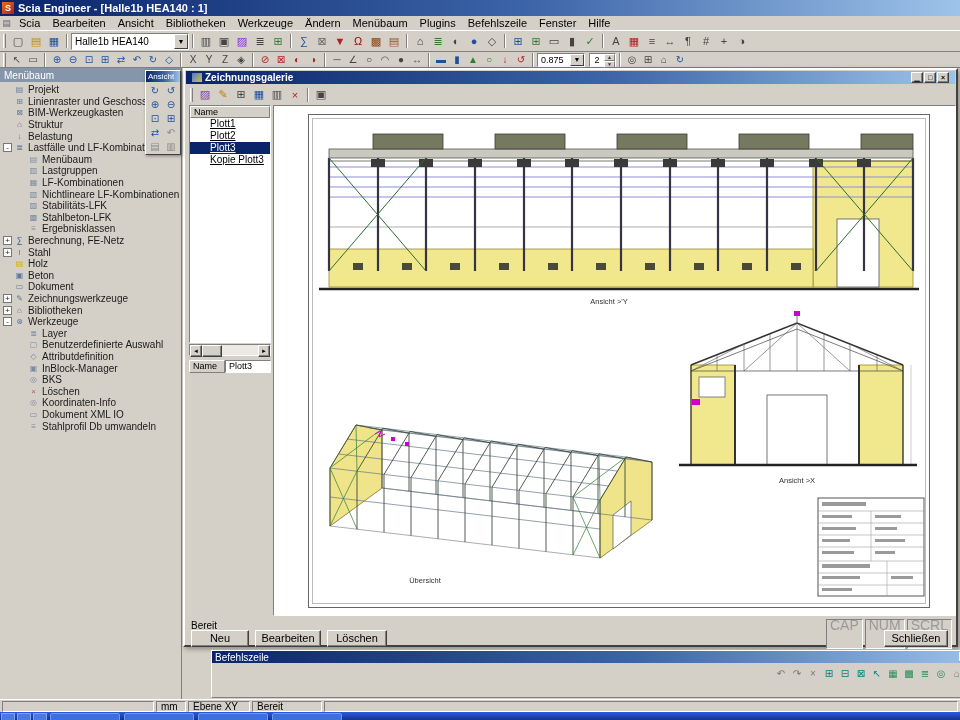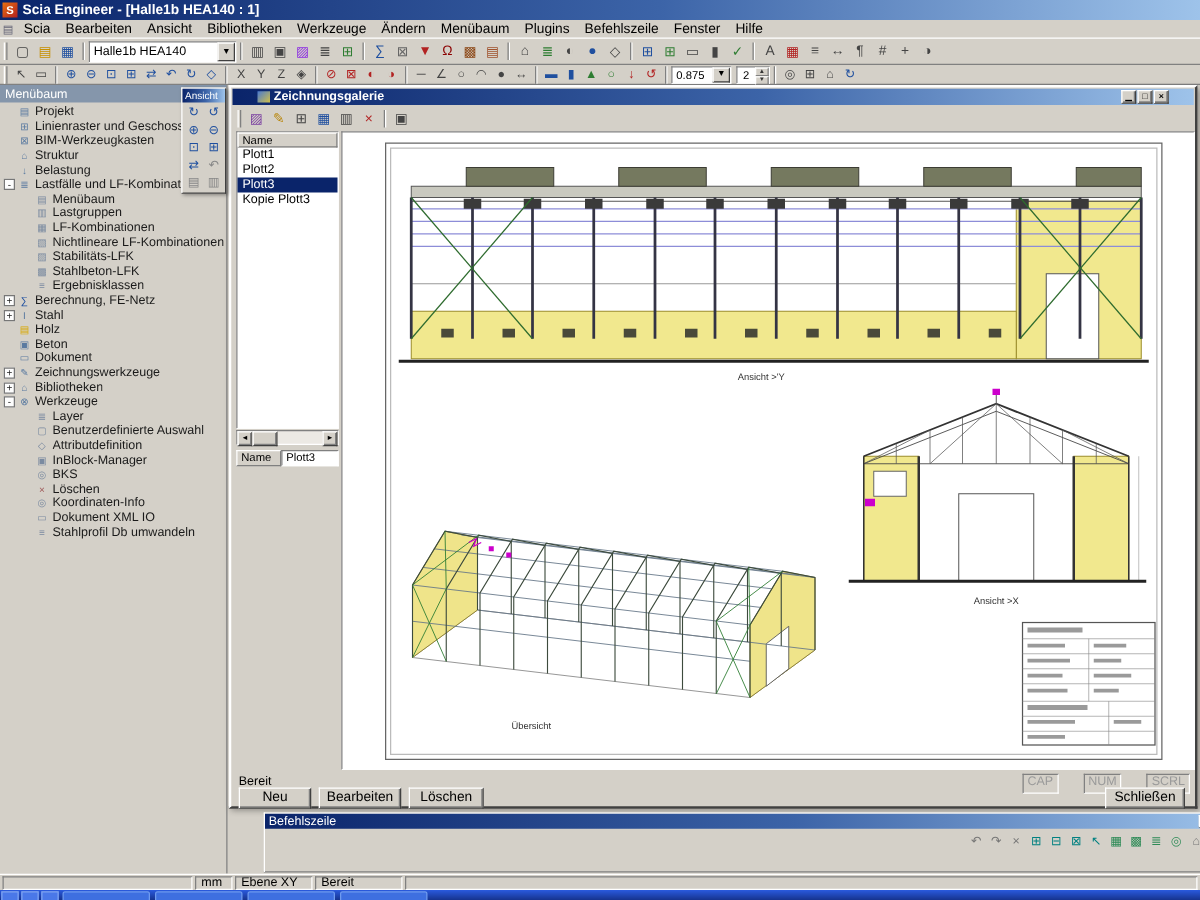--- a/index.html
+++ b/index.html
@@ -42,34 +42,34 @@
   .t-exp{width:9px;height:9px;min-width:9px;border:1px solid #777;background:#fdfdfd;font-size:8px;line-height:7px;text-align:center;margin:0 2px 0 3px;color:#222;}
   .t-ico{width:11px;min-width:11px;font-size:8px;line-height:9px;text-align:center;margin-right:3px;}
   .t-lab{overflow:hidden;}
   
   #palette{left:145px;top:70px;width:36px;background:#d4d0c8;border:1px solid;border-color:#fff #404040 #404040 #fff;box-shadow:1px 1px 3px rgba(0,0,0,.4);z-index:50;}
   #palette .ptit{height:11px;font-size:8px;padding-left:2px;display:flex;align-items:center;}
   #palette .pgrid{display:flex;flex-wrap:wrap;padding:1px;}
   #palette .ticon{width:16px;height:14px;font-size:10px;}
   
   #gallery{left:183px;top:68px;width:775px;height:579px;background:#d4d0c8;border:2px solid;border-color:#fff #404040 #404040 #fff;box-shadow:2px 2px 5px rgba(0,0,0,.35);}
-  #gal-title{left:1px;top:1px;width:769px;height:13px;display:flex;align-items:center;font-size:10px;font-weight:bold;padding:0 20px;}
+  #gal-title{left:1px;top:1px;width:769px;height:13px;display:flex;align-items:center;font-size:10px;font-weight:bold;padding:0 6px;}
   #gal-title .gico{width:10px;height:9px;background:linear-gradient(135deg,#4a7ad0,#d0c04a);margin-right:3px;}
   .winbtn{width:12px;height:11px;margin-left:1px;font-size:7px;line-height:9px;color:#000;}
   #gal-tb{left:2px;top:16px;width:767px;height:17px;display:flex;align-items:center;}
   #gal-list{left:4px;top:35px;width:82px;height:238px;}
   .glist-hdr{height:12px;background:#d4d0c8;border:1px solid;border-color:#fff #808080 #808080 #fff;font-size:9px;padding-left:3px;line-height:10px;}
-  .glist-row{height:12px;font-size:10px;padding-left:4px;line-height:12px;white-space:nowrap;}
+  .glist-row{height:12px;font-size:10px;padding-left:20px;line-height:12px;white-space:nowrap;text-decoration:underline;}
   .glist-row.sel{background:#0a246a;color:#fff;}
   #gal-hscroll{left:4px;top:274px;width:82px;height:12px;background:#ece9e4;display:flex;}
   .scr-btn{width:12px;height:12px;font-size:6px;line-height:10px;text-align:center;}
   .scr-thumb{width:20px;height:12px;}
   #gal-namerow{left:4px;top:290px;height:13px;display:flex;}
   #gal-status{left:6px;top:550px;font-size:10px;}
-  .ind{border:1px solid;border-color:#808080 #fff #fff #808080;color:#9a9a9a;font-size:10px;padding:0 3px;height:16px;line-height:11px;margin-left:20px;background:#d4d0c8;}
+  .ind{border:1px solid;border-color:#808080 #fff #fff #808080;color:#9a9a9a;font-size:14px;padding:0 3px;height:30px;line-height:11px;margin-left:2px;background:#d4d0c8;}
   #gal-inds{top:549px;right:4px;display:flex;}
   #draw{left:88px;top:35px;width:683px;height:511px;background:#fff;border:1px solid;border-color:#808080 #fff #fff #808080;}
   #page{left:34px;top:8px;width:622px;height:494px;background:#fff;border:1px solid #666;}
   #page-inner{left:3px;top:3px;right:3px;bottom:3px;border:1px solid #bbb;}
   
   #cmd{left:183px;top:650px;width:775px;height:48px;background:#d4d0c8;border:1px solid;border-color:#fff #808080 #808080 #fff;margin-left:28px;}
   #cmd-title{height:12px;display:flex;align-items:center;font-size:10px;padding:0 3px;}
   #cmd-title .ctb{margin-left:1px;width:11px;height:10px;background:#d4d0c8;color:#333;border:1px solid;border-color:#fff #404040 #404040 #fff;font-size:6px;line-height:8px;text-align:center;}
   #cmd-body{height:21px;display:flex;align-items:center;justify-content:flex-end;padding-right:4px;}
   #cmd-body .ticon{width:16px;height:15px;font-size:10px;}

